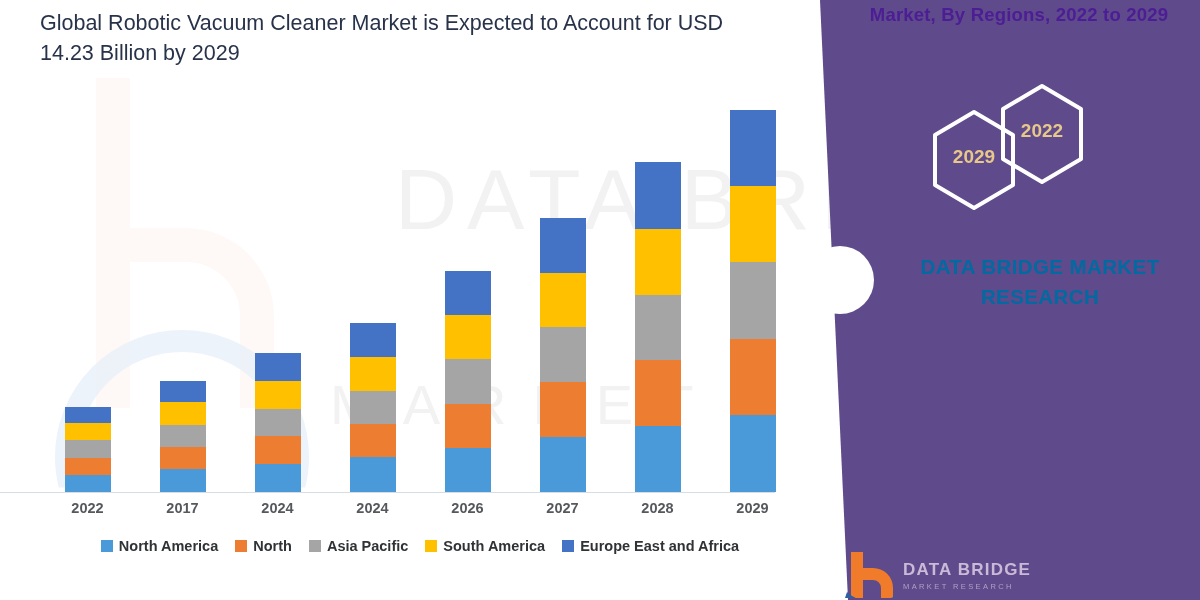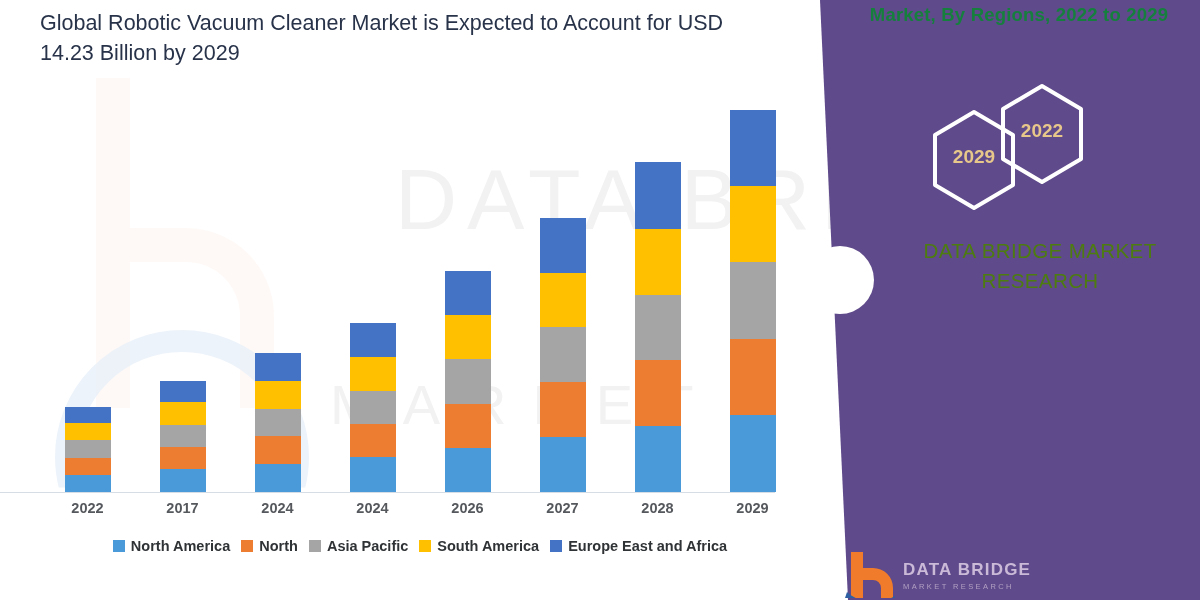--- a/index.html
+++ b/index.html
@@ -99,21 +99,21 @@
     height: 68px;
     background: #ffffff;
     border-radius: 50%;
   }
   .panel-heading {
     position: absolute;
     left: 838px;
     top: 4px;
     width: 362px;
     text-align: center;
-    color: #15803d;
+    color: #4c1d95;
     font-size: 18.5px;
     font-weight: 700;
     letter-spacing: 0.2px;
   }
   .hexes {
     position: absolute;
     left: 920px;
     top: 82px;
     width: 200px;
     height: 130px;
@@ -131,27 +131,27 @@
     top: 38px;
     color: #e8c88a;
     font-size: 19px;
     font-weight: 700;
   }
   .hex-2029 { left: 8px; top: 26px; }
   .hex-2022 { left: 76px; top: 0px; }
   .brand-name {
     position: absolute;
     left: 890px;
-    top: 236px;
+    top: 252px;
     width: 300px;
     text-align: center;
-    color: #4d7c0f;
+    color: #0369a1;
     font-size: 20.5px;
     line-height: 30px;
-    font-weight: 400;
+    font-weight: 700;
     letter-spacing: 0.4px;
   }
   .footer-logo {
     position: absolute;
     left: 845px;
     top: 552px;
     width: 250px;
     height: 48px;
   }
   .footer-logo-text {
@@ -229,21 +229,21 @@
 
   
   .legend {
     position: absolute;
     left: 40px;
     top: 538px;
     width: 760px;
     display: flex;
     justify-content: center;
     align-items: center;
-    gap: 11px;
+    gap: 17px;
   }
   .legend-item {
     display: flex;
     align-items: center;
     gap: 6px;
   }
   .legend-swatch {
     width: 12px;
     height: 12px;
     flex: 0 0 auto;

